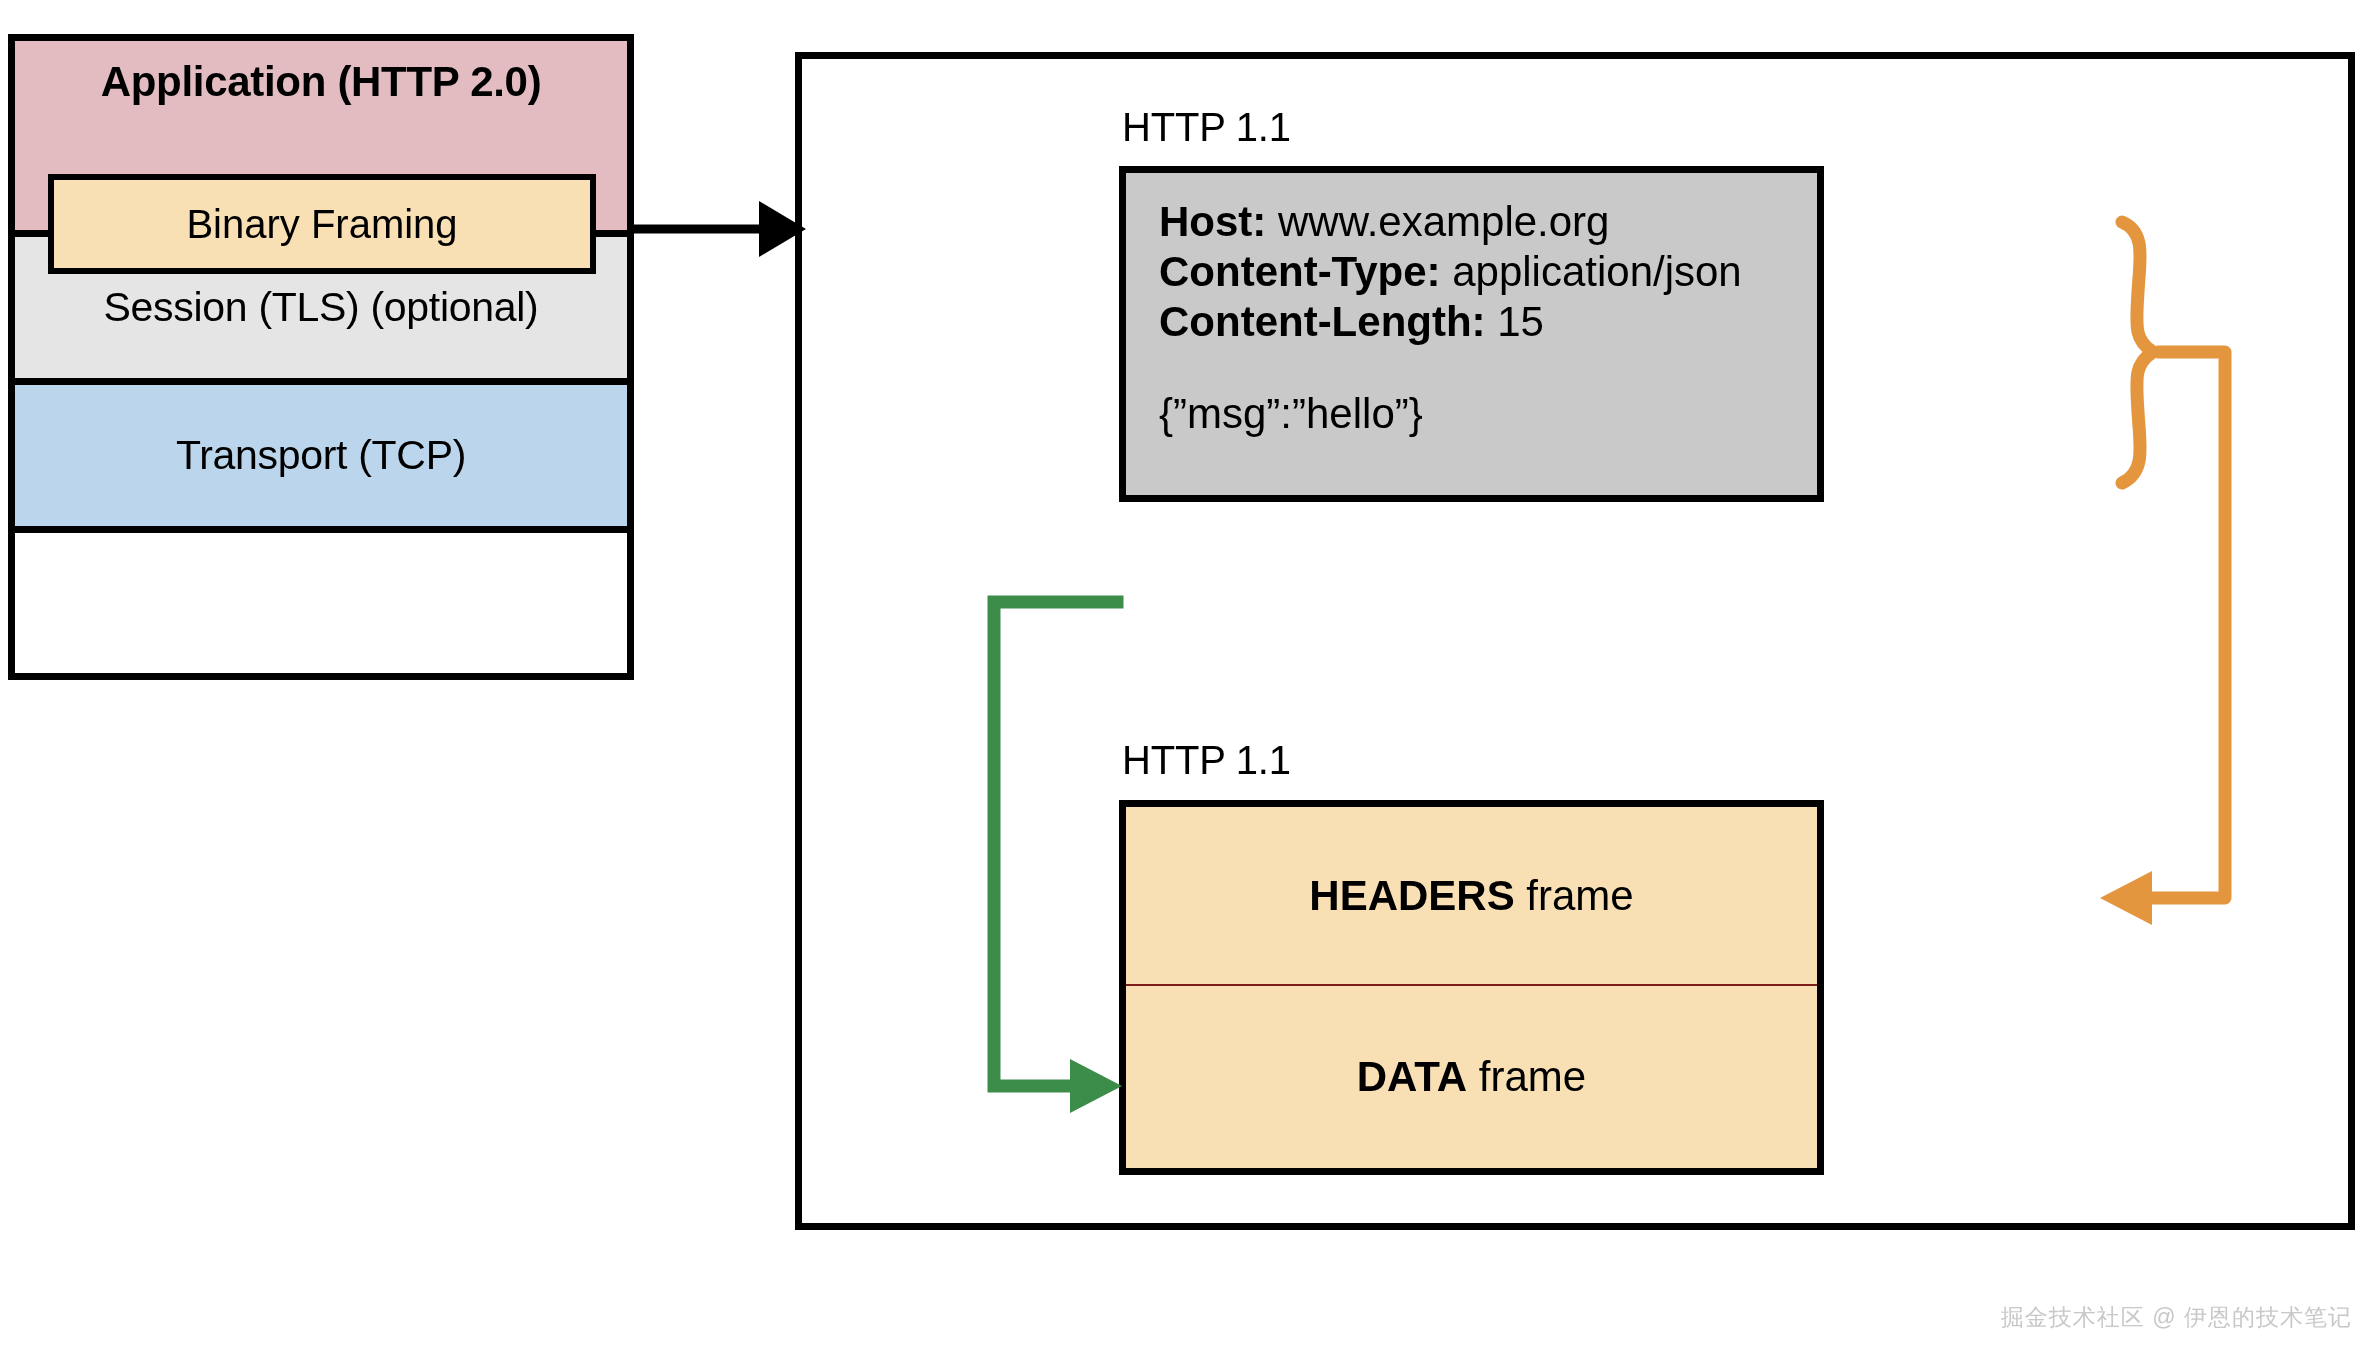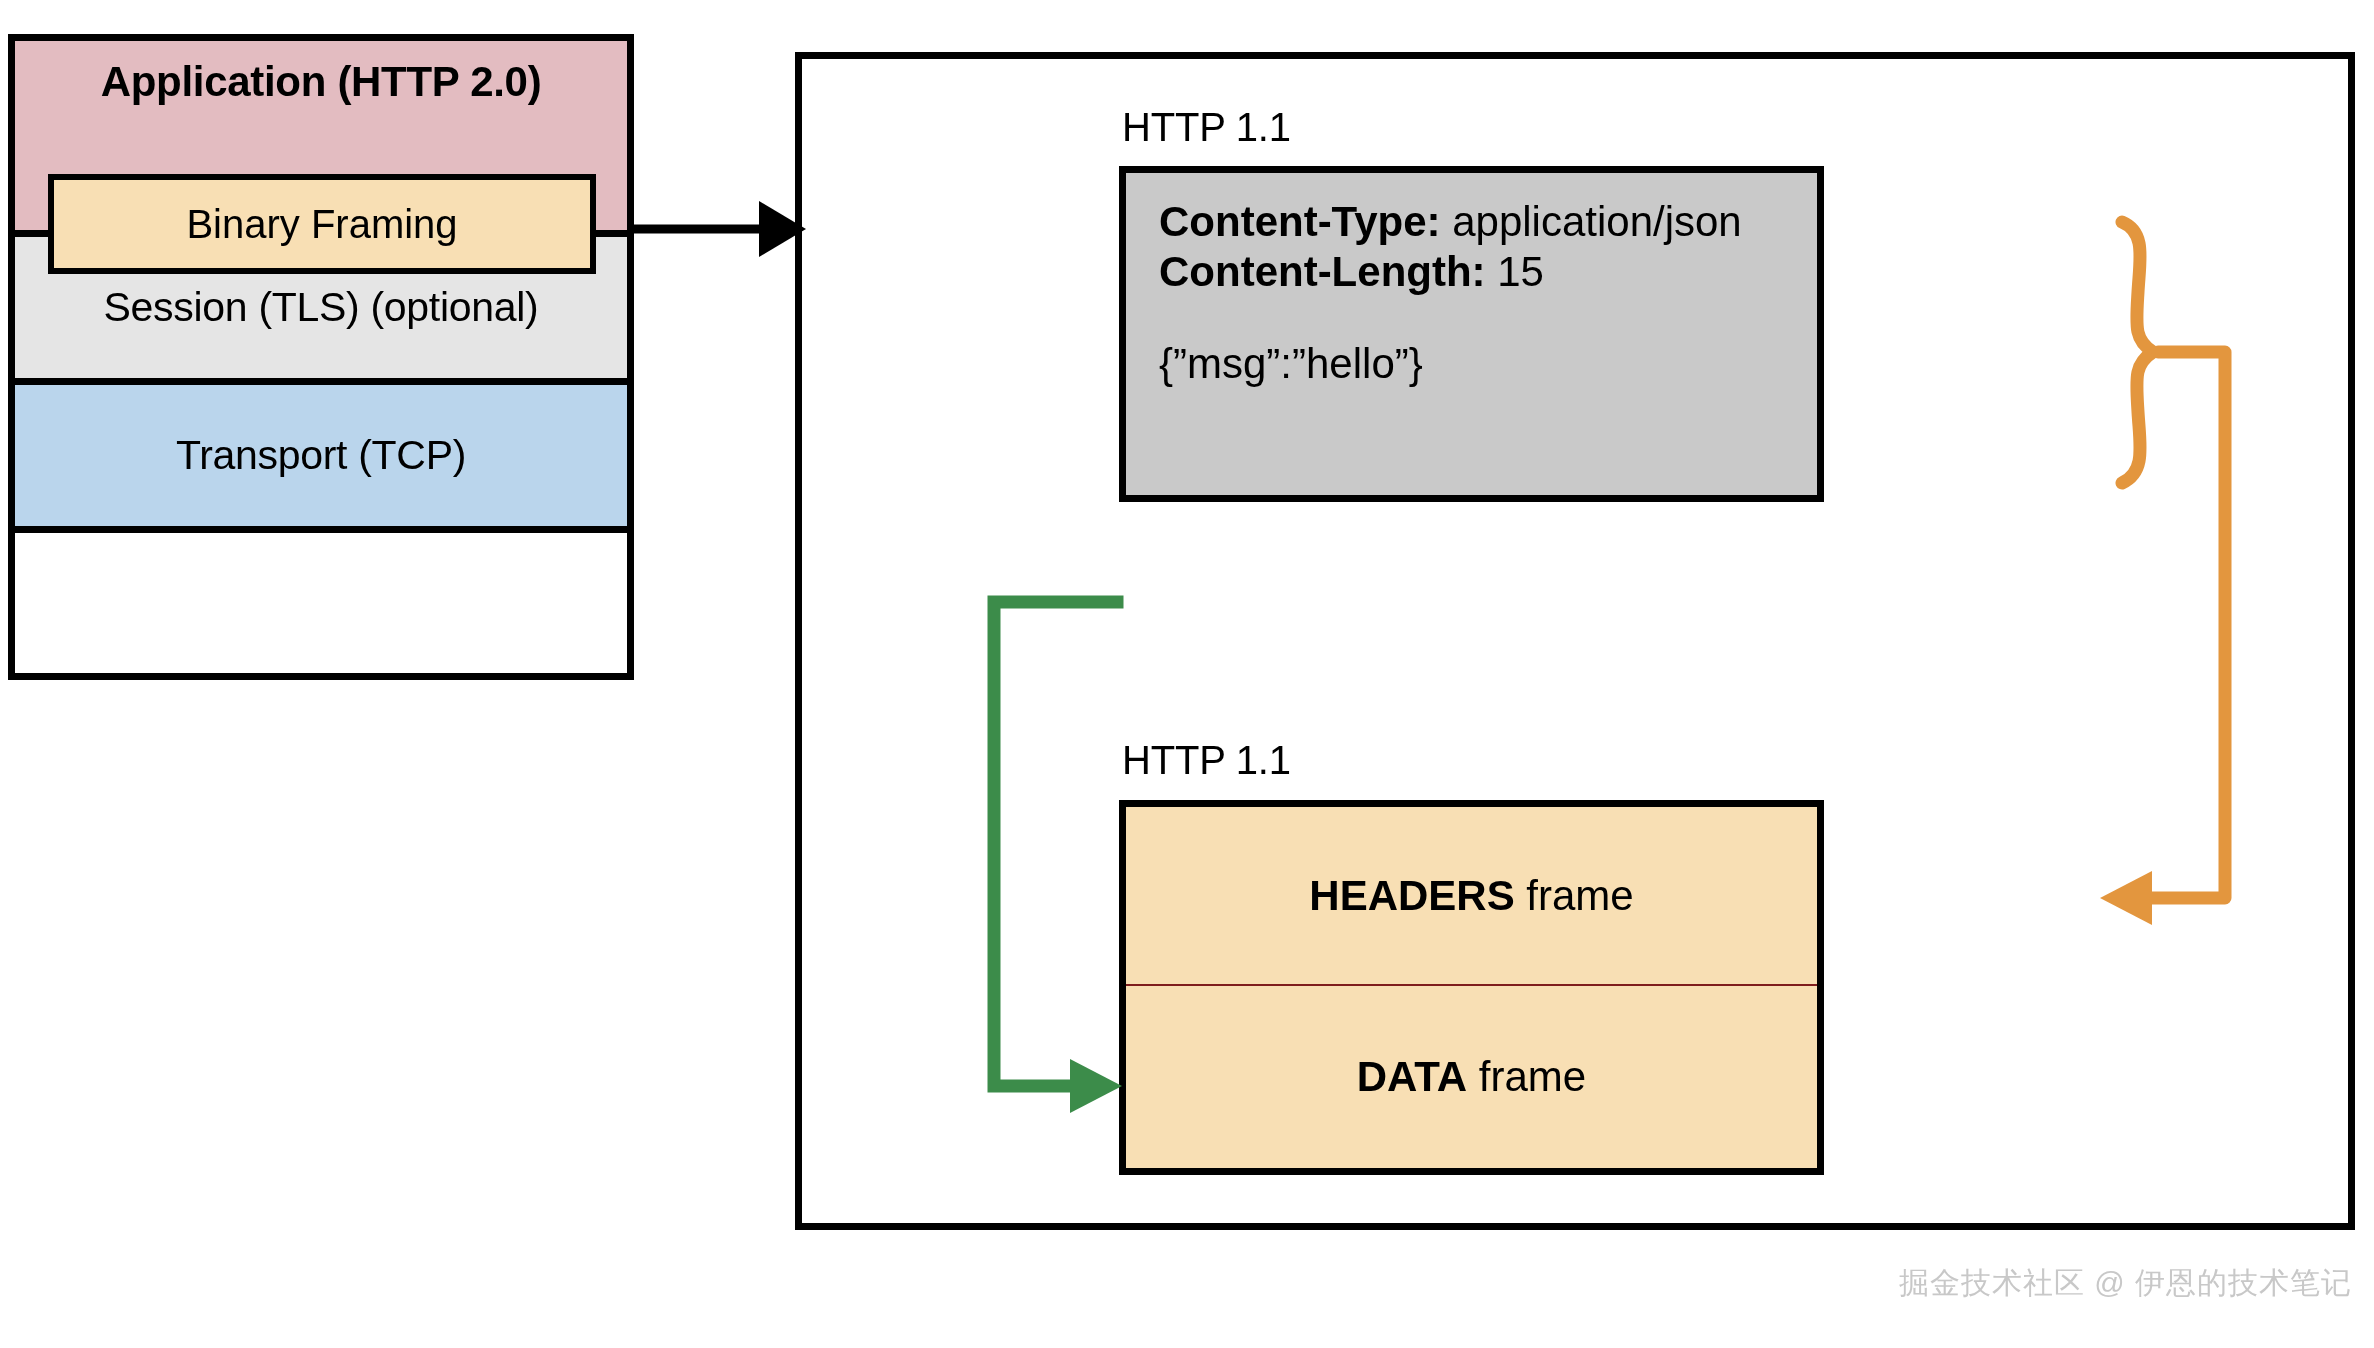--- a/index.html
+++ b/index.html
@@ -189,22 +189,22 @@
     width: 2374px;
     height: 1348px;
     z-index: 8;
     pointer-events: none;
   }
 
   
   .watermark {
     position: absolute;
     right: 22px;
-    top: 1263px;
-    font-size: 30px;
+    top: 1302px;
+    font-size: 23px;
     color: #c8c8c8;
     white-space: nowrap;
     letter-spacing: 1px;
   }
 </style>
 </head>
 <body>
 
 <div id="canvas">
 
@@ -226,20 +226,23 @@
     <div class="binary-framing">
       <span>Binary Framing</span>
     </div>
   </div>
 
   <div class="right-panel"></div>
 
   <div class="caption caption-http11">HTTP 1.1</div>
 
   <div class="http11-box">
+    <div class="req-line">
+      <b>Host:</b><span> www.example.org</span>
+    </div>
     <div class="req-line">
       <b>Content-Type:</b><span> application/json</span>
     </div>
     <div class="req-line">
       <b>Content-Length:</b><span> 15</span>
     </div>
     <div class="req-blank"></div>
     <div class="req-body">{”msg”:”hello”}</div>
   </div>
 

